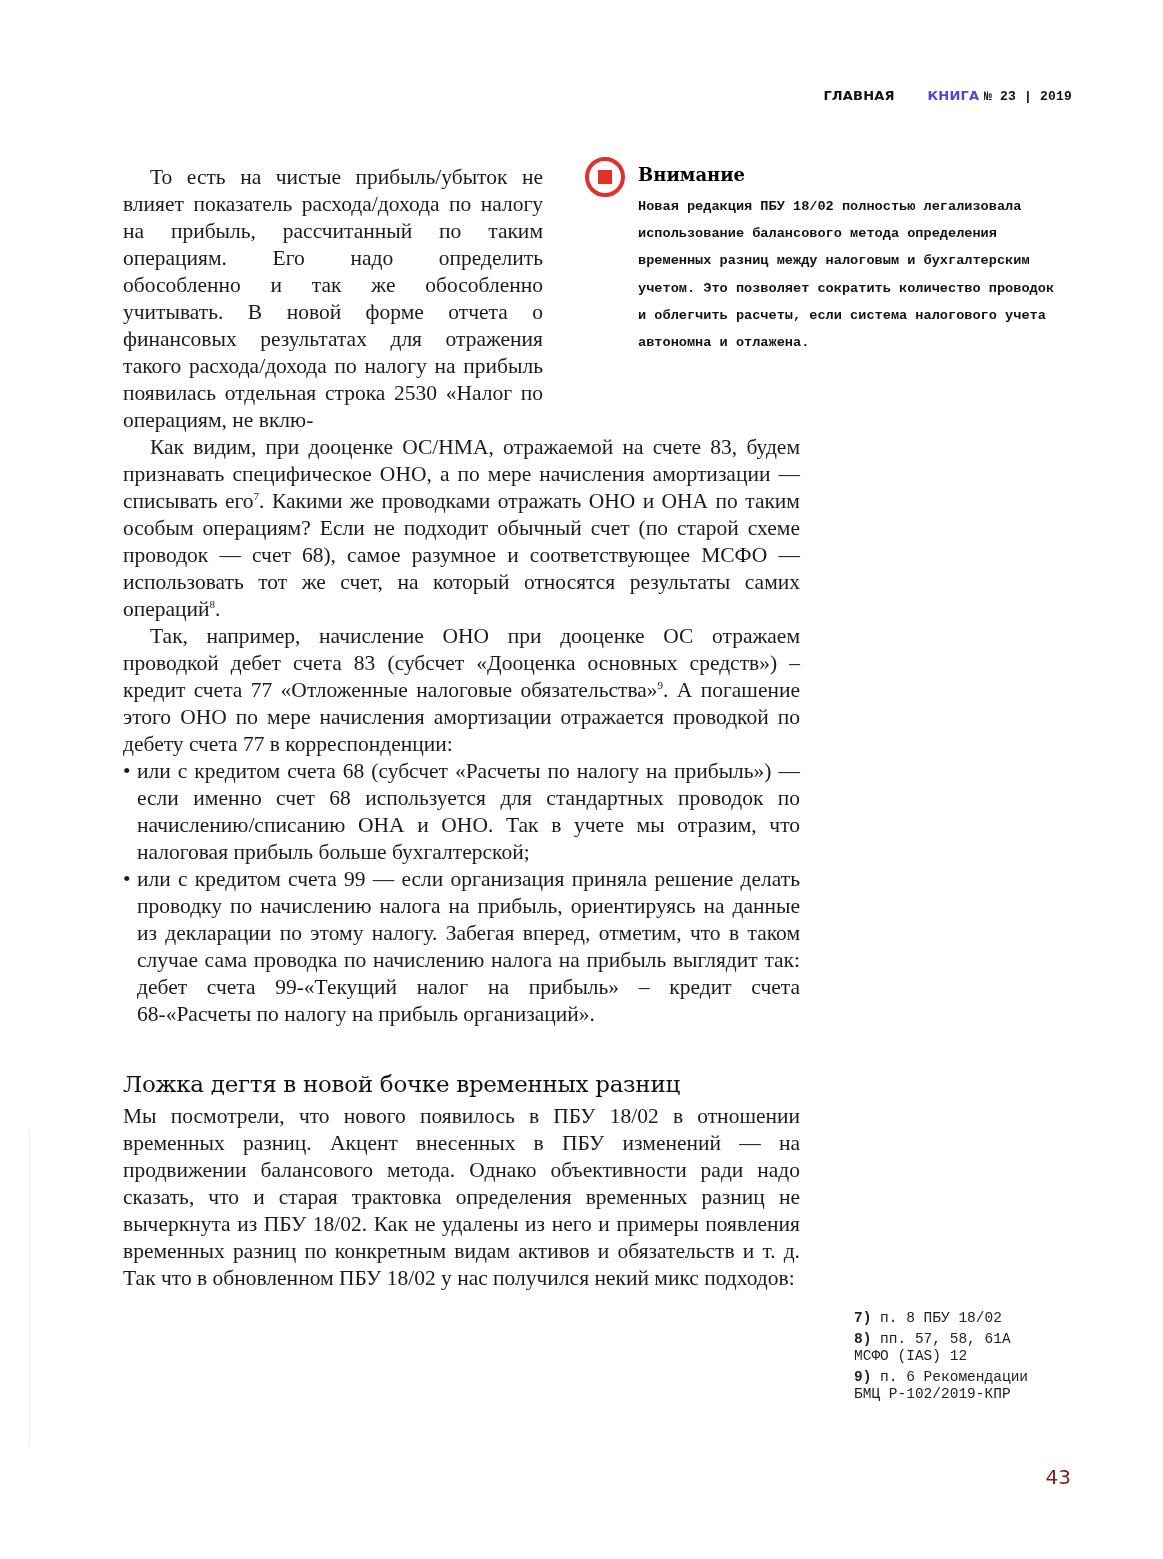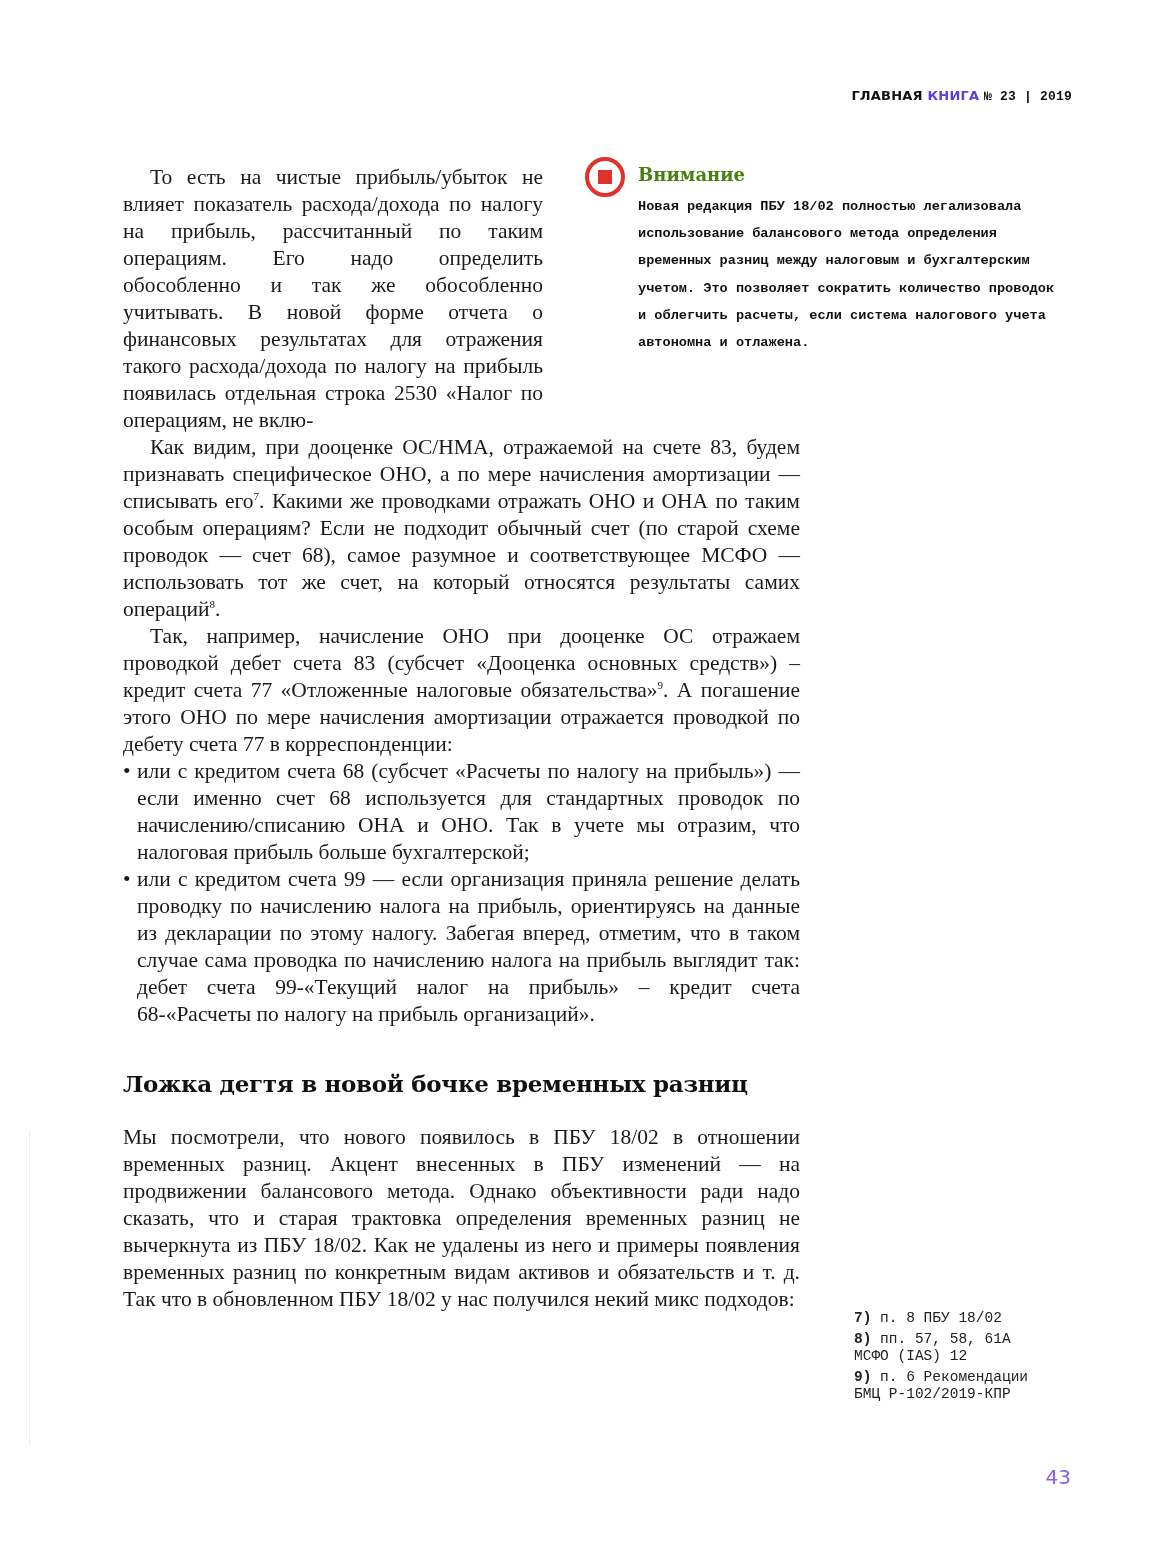--- a/index.html
+++ b/index.html
@@ -1,44 +1,44 @@
 <!DOCTYPE html>
 <html><head>
   <meta charset="utf-8">
   <style>
     html, body { margin: 0; padding: 0; background: #ffffff; }
     body { width: 1163px; height: 1559px; position: relative; overflow: hidden; color: #1a1a1a; }
     .body-text { font-family: "Liberation Serif", "DejaVu Serif", serif; font-size: 21.5px; line-height: 27px; text-align: justify; }
 
     .running-header { position: absolute; top: 88px; right: 91px; font-family: "DejaVu Sans", "Liberation Sans", sans-serif; font-weight: bold; font-size: 13px; letter-spacing: 0.2px; color: #111; white-space: nowrap; }
-    .running-header .brand-accent { color: #5b3de6; }
+    .running-header .brand-accent { color: #5b3de6; margin-left: 28px; }
     .running-header .issue { font-family: Liberation Mono, monospace; font-weight: bold; }
 
     .main-col { position: absolute; left: 123px; top: 164px; width: 677px; }
     .p { margin: 0; }
     .indent { text-indent: 27px; }
     .narrow { width: 420px; }
     sup { font-size: 11px; line-height: 0; vertical-align: 8px; }
 
     .bullet-list { list-style: none; margin: 0; padding: 0; }
     .bullet-list li { position: relative; padding-left: 14px; }
     .bullet-list li .bullet { position: absolute; left: 0; top: 0; }
 
-    .section-heading { margin: 41px 0 25px 0; font-family: "DejaVu Serif", "Liberation Serif", serif; font-weight: bold; font-size: 23px; line-height: 30px; color: #111; letter-spacing: -0.3px; }
+    .section-heading { margin: 41px 0 4px 0; font-family: "DejaVu Serif", "Liberation Serif", serif; font-weight: normal; font-size: 23px; line-height: 30px; color: #111; letter-spacing: -0.3px; }
 
     .callout { position: absolute; left: 584px; top: 156px; width: 490px; }
     .callout-icon { position: absolute; left: 0; top: 0; width: 42px; height: 42px; }
-    .callout-title { position: absolute; left: 54px; top: 8px; font-family: "DejaVu Serif", serif; font-weight: bold; font-size: 18px; color: #4d7c0f; }
+    .callout-title { position: absolute; left: 54px; top: 8px; font-family: "DejaVu Serif", serif; font-weight: bold; font-size: 18px; color: #000000; }
     .callout-body { position: absolute; left: 54px; top: 37px; width: 432px; font-family: Liberation Mono, monospace; font-weight: bold; font-size: 13.6px; line-height: 27.2px; color: #111; }
 
     .footnotes { position: absolute; left: 854px; top: 1310px; width: 200px; font-family: Liberation Mono, monospace; font-size: 14.5px; line-height: 17px; color: #222; }
     .footnote { margin: 0 0 4px 0; }
     .footnote .num { font-weight: bold; }
 
-    .page-number { position: absolute; right: 92px; top: 1465px; font-family: "DejaVu Sans", "Liberation Sans", sans-serif; font-size: 20px; color: #8b5cf6; }
+    .page-number { position: absolute; right: 92px; top: 1465px; font-family: "DejaVu Sans", "Liberation Sans", sans-serif; font-size: 20px; color: #7f1d1d; }
 
     .margin-rule { position: absolute; left: 29px; top: 1130px; width: 1px; height: 316px; background: #ececec; }
   </style>
 </head>
 <body>
 
 <div class="margin-rule"></div>
 
 <div class="running-header">
   <span>ГЛАВНАЯ</span>

